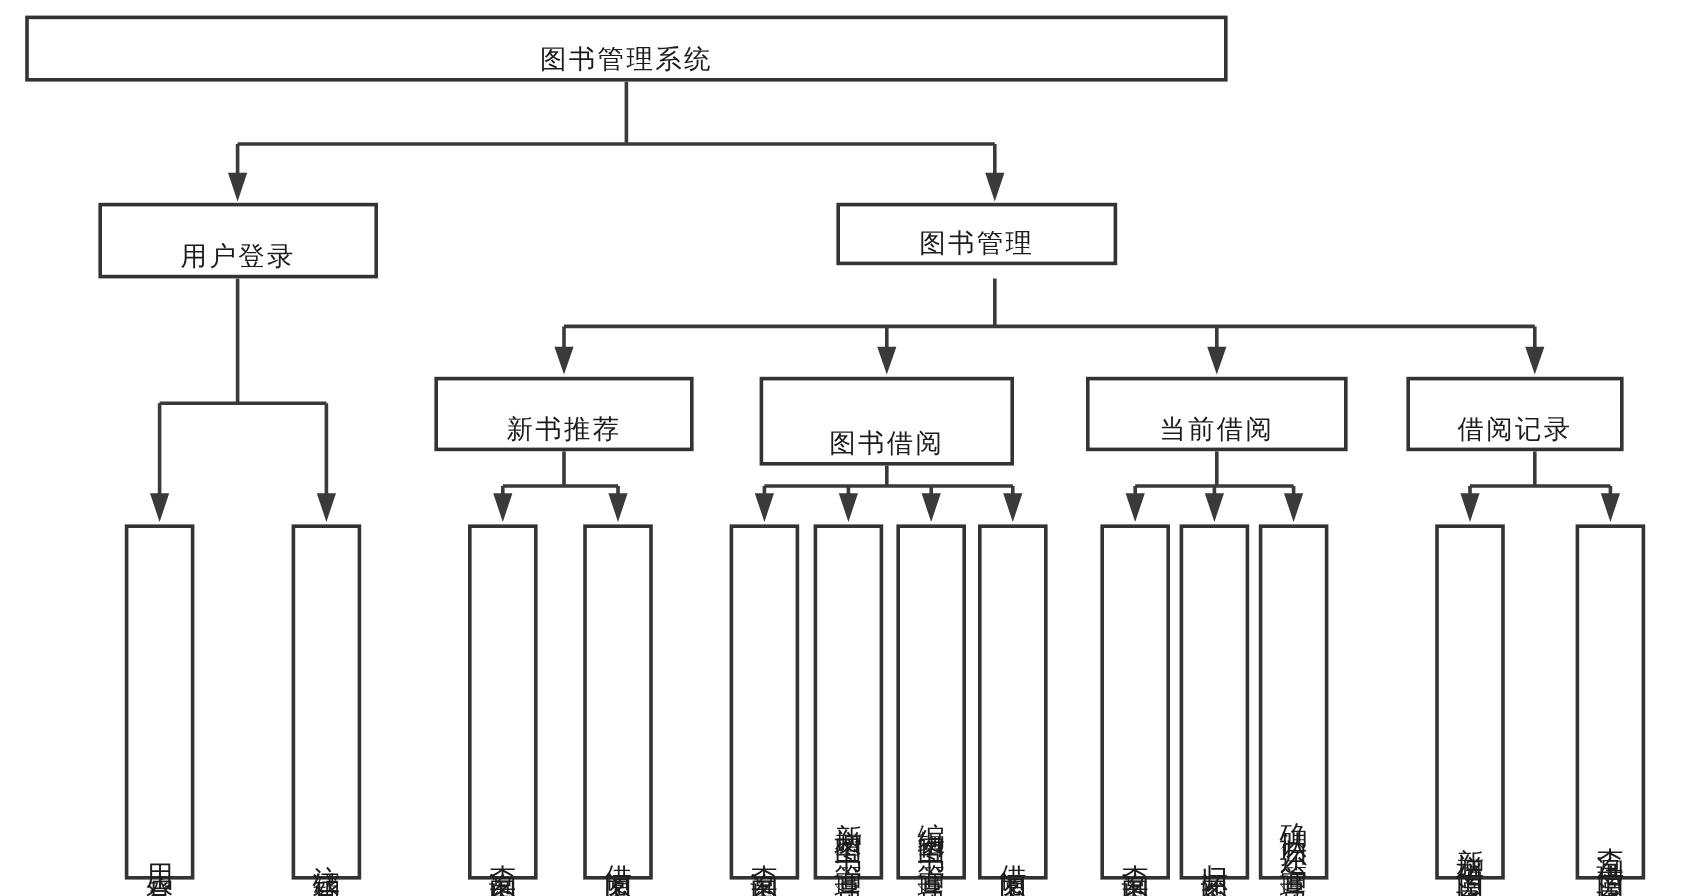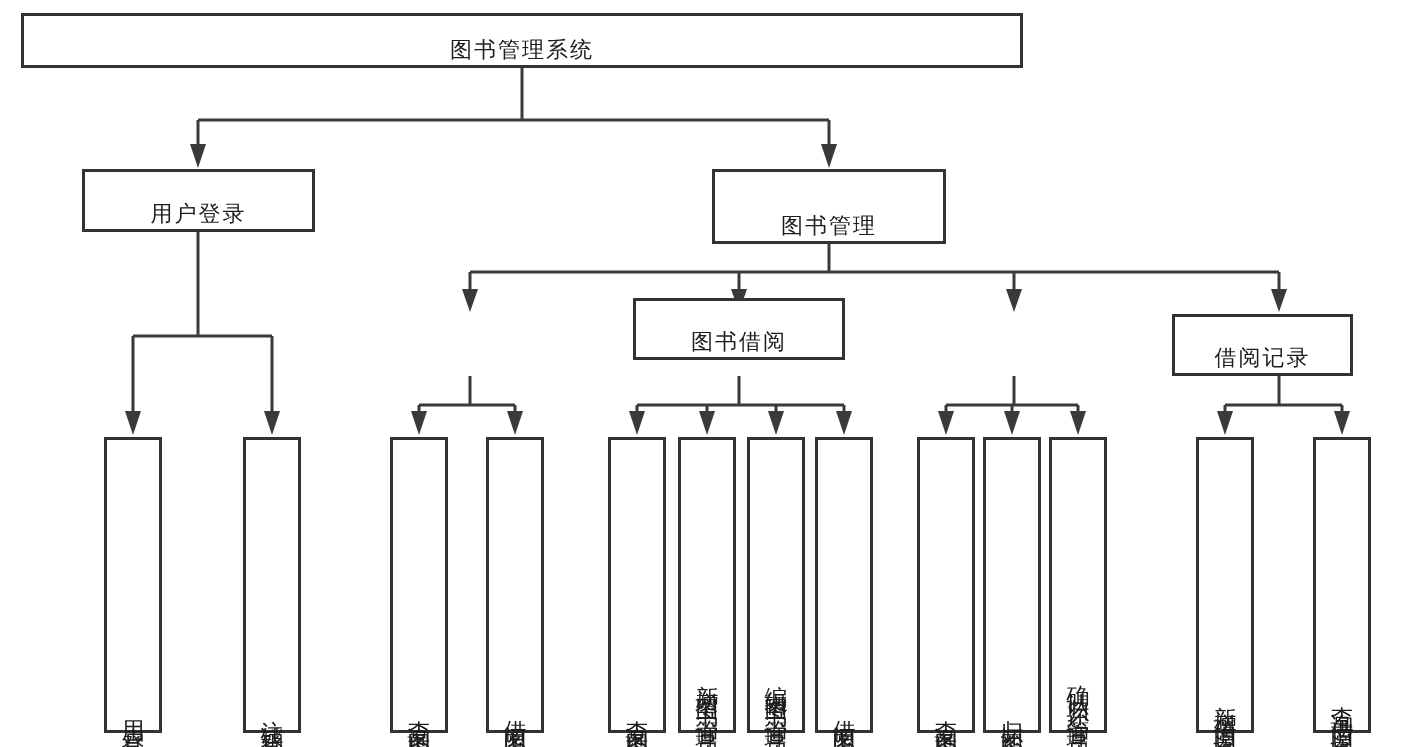--- a/index.html
+++ b/index.html
@@ -109,26 +109,32 @@
     </g>
   </svg>
 
   <div class="node root" style="left:21px;top:13px;width:1002px;height:55px">
     <span class="label">图书管理系统</span>
   </div>
 
   <div class="node" style="left:82px;top:169px;width:233px;height:63px">
     <span class="label">用户登录</span>
   </div>
-  <div class="node" style="left:712px;top:169px;width:234px;height:75px">
+  <div class="node" style="left:697px;top:169px;width:234px;height:52px">
     <span class="label">图书管理</span>
   </div>
 
-  <div class="node" style="left:633px;top:298px;width:212px;height:62px">
+  <div class="node" style="left:362px;top:314px;width:216px;height:62px">
+    <span class="label">新书推荐</span>
+  </div>
+  <div class="node" style="left:633px;top:314px;width:212px;height:74px">
     <span class="label">图书借阅</span>
+  </div>
+  <div class="node" style="left:905px;top:314px;width:218px;height:62px">
+    <span class="label">当前借阅</span>
   </div>
   <div class="node" style="left:1172px;top:314px;width:181px;height:62px">
     <span class="label">借阅记录</span>
   </div>
 
   <div class="node v leaf" style="left:104px">
     <span class="label">用户登录</span>
   </div>
   <div class="node v leaf" style="left:243px">
     <span class="label">注销登录</span>

